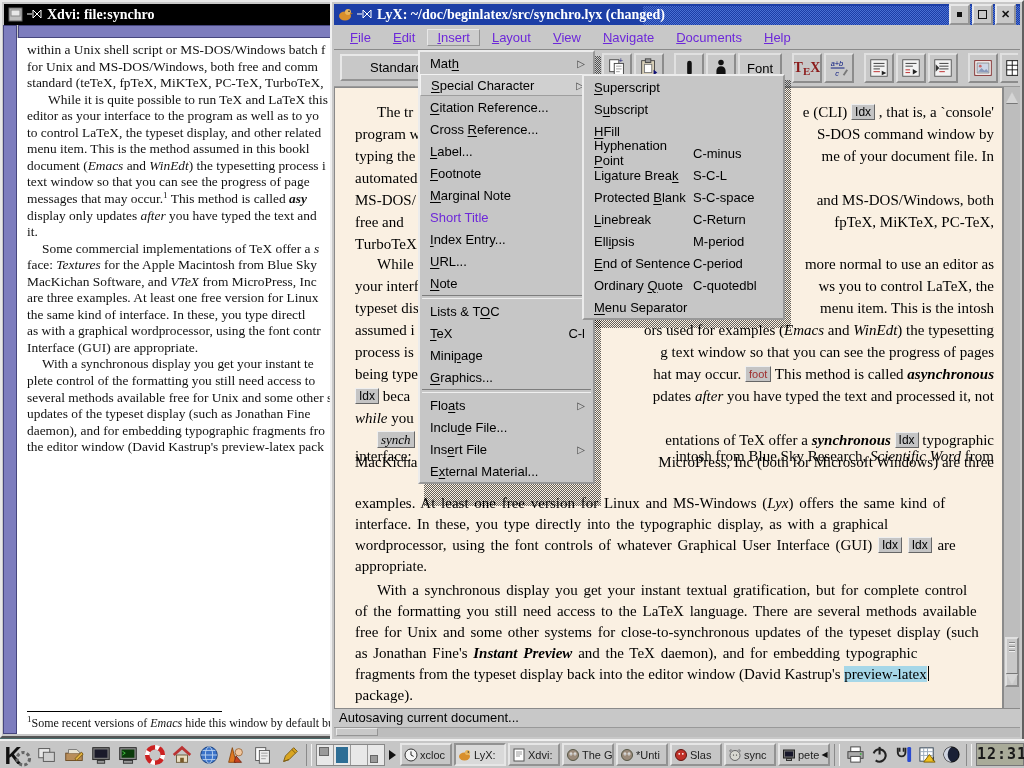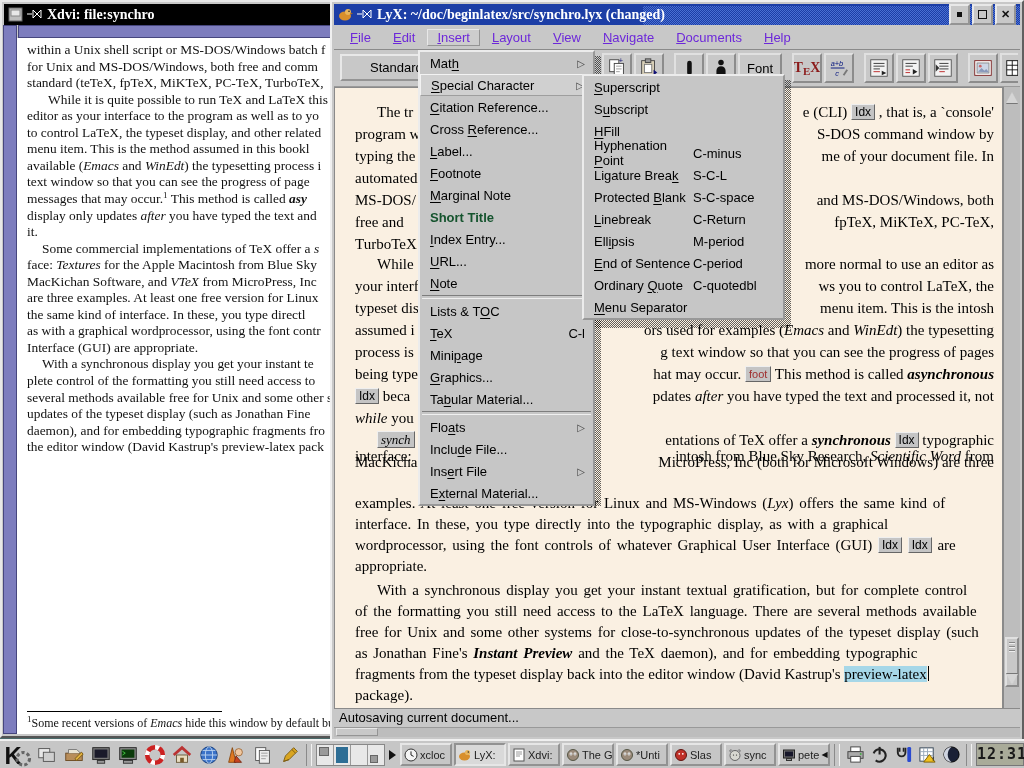--- a/index.html
+++ b/index.html
@@ -75,21 +75,21 @@
   .hscroll{position:absolute;left:2px;right:2px;bottom:2px;height:9px;background:#bdbdbd;border-top:1px solid #999;}
   .hthumb{position:absolute;left:2px;top:0;width:42px;height:8px;background:#c8c8c8;border:1px outset #e8e8e8;box-sizing:border-box;}
   
   .menu{position:absolute;background:#c6c6c6;border:2px outset #ececec;box-sizing:border-box;z-index:60;}
   .mshadow{position:absolute;z-index:55;
       background-image:conic-gradient(rgba(0,0,0,.6) 0 25%,transparent 0 50%,rgba(0,0,0,.6) 0 75%,transparent 0);
       background-size:2px 2px;}
   .mrow{height:22px;display:flex;align-items:center;padding:0 8px 0 10px;font:13px "Liberation Sans",sans-serif;color:#000;}
   .mrow u{text-decoration:underline;text-underline-offset:2px;}
   .mrow.hl{border:1px outset #f2f2f2;background:#d0d0d0;height:20px;}
-  .mrow.dis{color:#14532d;font-weight:bold;}
+  .mrow.dis{color:#6d28d9;}
   .msc{margin-left:auto;font:13px "Liberation Sans",sans-serif;}
   .m2 .msc{width:82px;text-align:left;flex:none;}
   .marr{margin-left:auto;color:#444;font-size:10px;}
   .gsep{height:2px;border-top:1px solid #7d7d7d;border-bottom:1px solid #efefef;margin:1px 2px;}
   
   #taskbar{position:absolute;left:0;right:0;top:739px;height:29px;background:#c6c6c6;
            border-top:2px solid #f0f0f0;box-sizing:border-box;z-index:100;
            display:flex;align-items:center;padding:0 2px;gap:2px;overflow:hidden;}
   .launcher{width:25px;height:25px;flex:none;display:flex;align-items:center;justify-content:center;}
   .launcher svg{width:22px;height:22px;}
@@ -141,21 +141,21 @@
     <div class="xdvi-hbar"></div>
     <div class="xdvi-vbar"></div>
     <div class="xdvi-page" id="xdvi-page">
         <div class="xline" style="top: 3px;"><span>within a Unix shell script or MS-DOS/Windows batch f</span></div>
         <div class="xline" style="top: 19.55px;"><span>for Unix and MS-DOS/Windows, both free and comm</span></div>
         <div class="xline" style="top: 36.1px;"><span>standard (teTeX, fpTeX, MiKTeX, PC-TeX, TurboTeX,</span></div>
         <div class="xline" style="top: 52.65px; padding-left: 15px; text-align: center;"><span>While it is quite possible to run TeX and LaTeX this</span></div>
         <div class="xline" style="top: 69.2px;"><span>editor as your interface to the program as well as to yo</span></div>
         <div class="xline" style="top: 85.75px;"><span>to control LaTeX, the typeset display, and other related</span></div>
         <div class="xline" style="top: 102.3px;"><span>menu item.  This is the method assumed in this bookl</span></div>
-        <div class="xline" style="top: 118.85px;"><span>available (</span><span class="em ">Emacs</span><span> and </span><span class="em ">WinEdt</span><span>) the typesetting process i</span></div>
+        <div class="xline" style="top: 118.85px;"><span>document (</span><span class="em ">Emacs</span><span> and </span><span class="em ">WinEdt</span><span>) the typesetting process i</span></div>
         <div class="xline" style="top: 135.4px;"><span>text window so that you can see the progress of page</span></div>
         <div class="xline" style="top: 151.95px;"><span>messages that may occur.</span><span class="sup">1</span><span>  This method is called </span><span class="bi ">asy</span></div>
         <div class="xline" style="top: 168.5px;"><span>display only updates </span><span class="em ">after</span><span> you have typed the text and</span></div>
         <div class="xline" style="top: 185.05px;"><span>it.</span></div>
         <div class="xline" style="top: 201.6px; padding-left: 15px;"><span>Some commercial implementations of TeX offer a </span><span class="em ">s</span></div>
         <div class="xline" style="top: 218.15px;"><span>face: </span><span class="em ">Textures</span><span> for the Apple Macintosh from Blue Sky</span></div>
         <div class="xline" style="top: 234.7px;"><span>MacKichan Software, and </span><span class="em ">VTeX</span><span> from MicroPress, Inc</span></div>
         <div class="xline" style="top: 251.25px;"><span>are three examples.  At least one free version for Linux</span></div>
         <div class="xline" style="top: 267.8px;"><span>the same kind of interface.  In these, you type directl</span></div>
         <div class="xline" style="top: 284.35px;"><span>as with a graphical wordprocessor, using the font contr</span></div>
@@ -446,23 +446,20 @@
       <div class="mrow">
         <span><u>T</u>eX</span>
         <span class="msc">C-l</span>
       </div>
       <div class="mrow">
         <span>Mini<u>p</u>age</span>
       </div>
       <div class="mrow">
         <span><u>G</u>raphics...</span>
       </div>
-      <div class="mrow">
-        <span>Ta<u>b</u>ular Material...</span>
-      </div>
       <div class="gsep"></div>
       <div class="mrow">
         <span>Flo<u>a</u>ts</span>
         <span class="marr">▷</span>
       </div>
       <div class="mrow">
         <span>Inclu<u>d</u>e File...</span>
       </div>
       <div class="mrow">
         <span>Ins<u>e</u>rt File</span>

